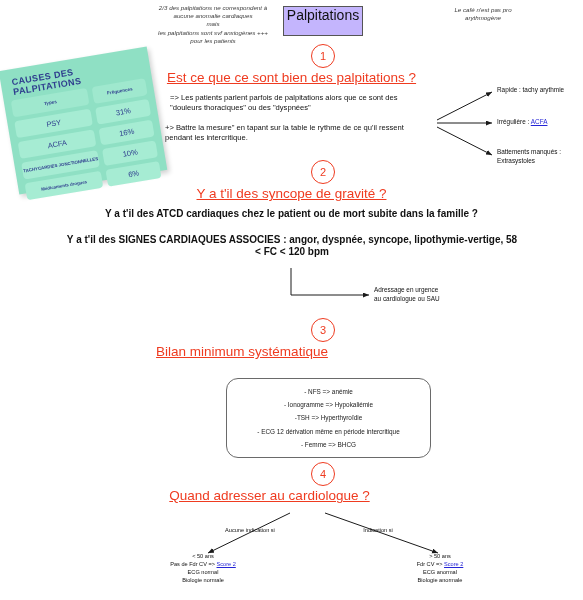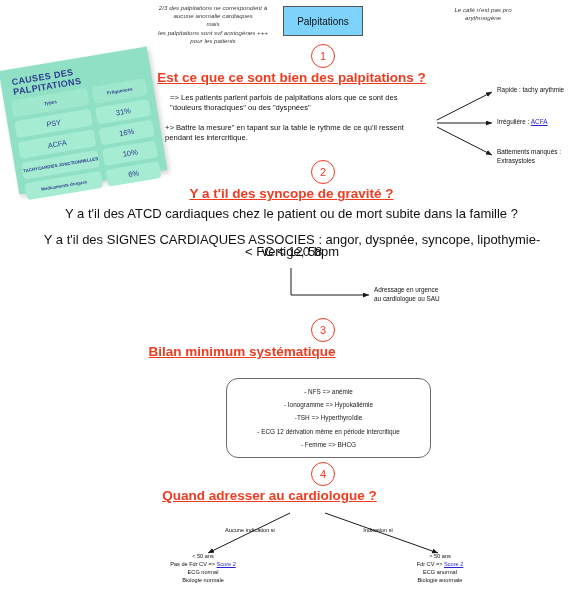--- a/index.html
+++ b/index.html
@@ -15,40 +15,40 @@
   .note{
     font-style:italic;font-size:6.2px;line-height:8.2px;color:#3b3b3b;
     text-align:center;
   }
   #note-left{left:128px;top:4px;width:170px;}
   #note-right{left:408px;top:6px;width:150px;}
 
   
   #palpitations-box{
     left:283px;top:6px;width:78px;height:28px;
-    border:1.2px solid #555;background:#7dd3fc;
-    display:flex;align-items:center;justify-content:center;
-    font-size:10px;color:#111;
+    border:1.2px solid #555;background:#c4b5fd;
+    display:flex;align-items:flex-start;justify-content:center;
+    font-size:14px;color:#111;
   }
 
   
   .step-circle{
     width:22px;height:22px;border:1.6px solid #ef3b20;border-radius:50%;
     display:flex;align-items:center;justify-content:center;
     color:#ef3b20;font-size:11px;background:#fff;
   }
   
   .step-title{
-    color:#ef3b20;font-size:13.5px;font-weight:700;
+    color:#ef3b20;font-size:13.5px;font-weight:400;
     text-decoration:underline;text-align:center;white-space:nowrap;
   }
 
   
   .body-text{font-size:7.6px;line-height:11px;text-align:left;color:#111;}
-  .body-bold{font-size:13px;line-height:12px;text-align:center;color:#111;font-weight:normal;}
+  .body-bold{font-size:10px;line-height:12px;text-align:center;color:#111;font-weight:bold;}
   .small-lbl{font-size:6.4px;line-height:8.6px;color:#111;}
   .tiny-lbl{font-size:5.6px;line-height:8px;color:#111;}
 
   .link{color:#2424d6;text-decoration:underline;}
 
   
   #bilan-box{
     left:226px;top:378px;width:205px;height:80px;
     border:1px solid #6a6a6a;border-radius:12px;background:#fff;
     display:flex;flex-direction:column;justify-content:space-evenly;

